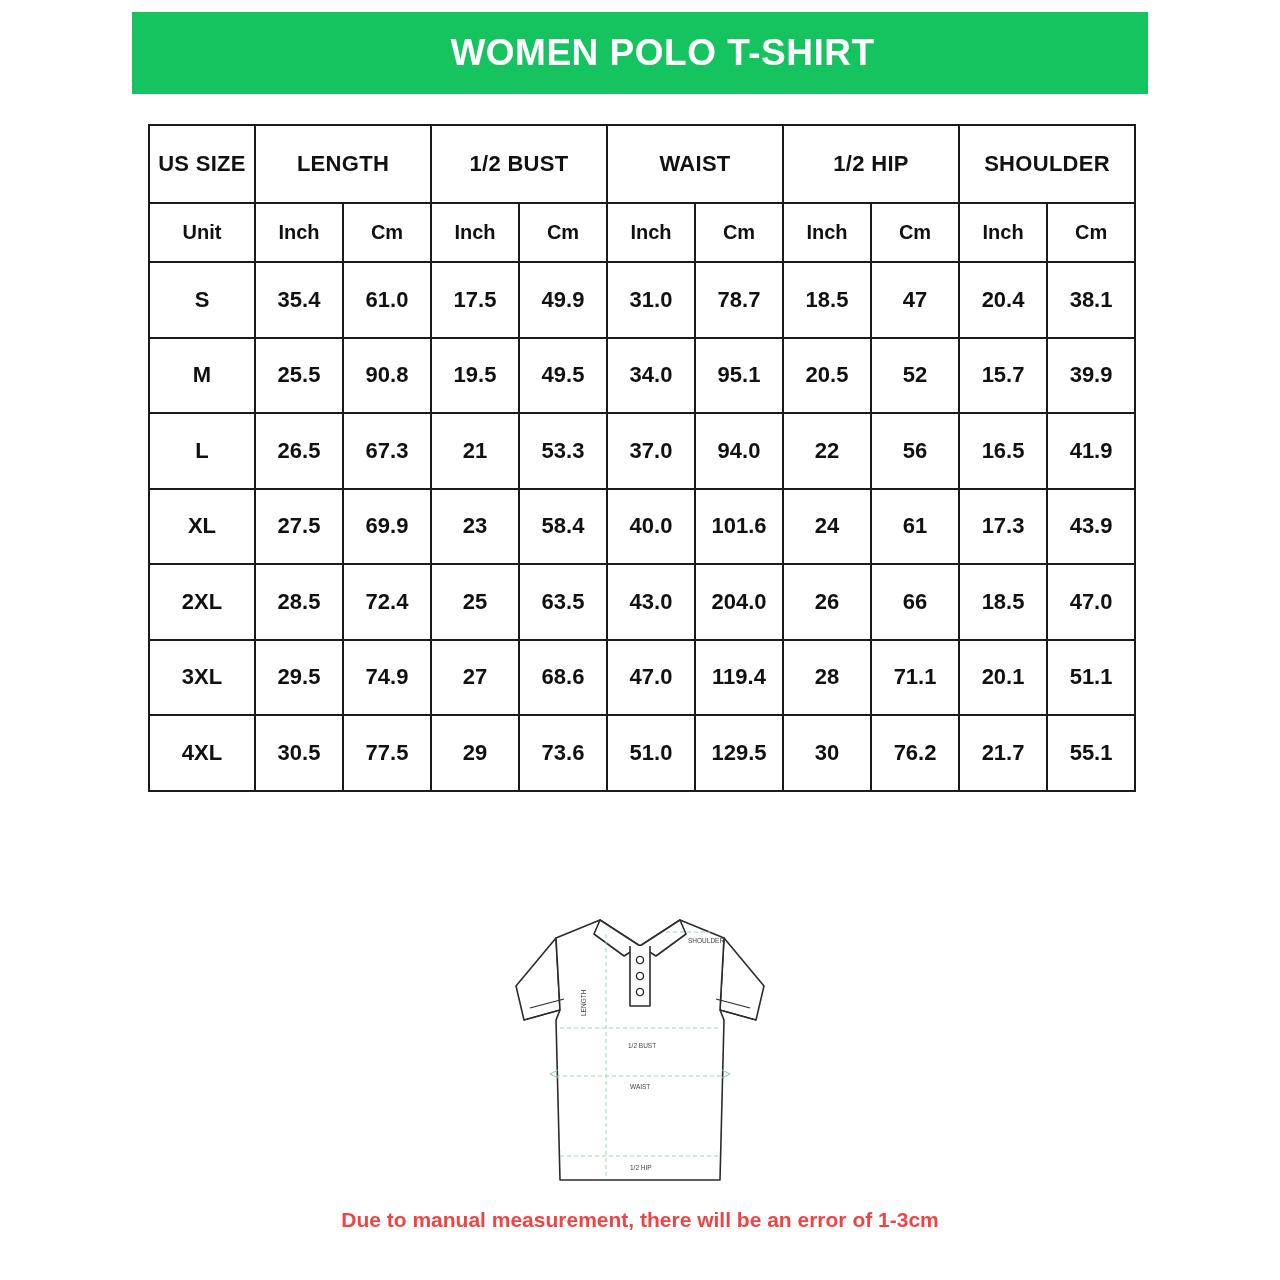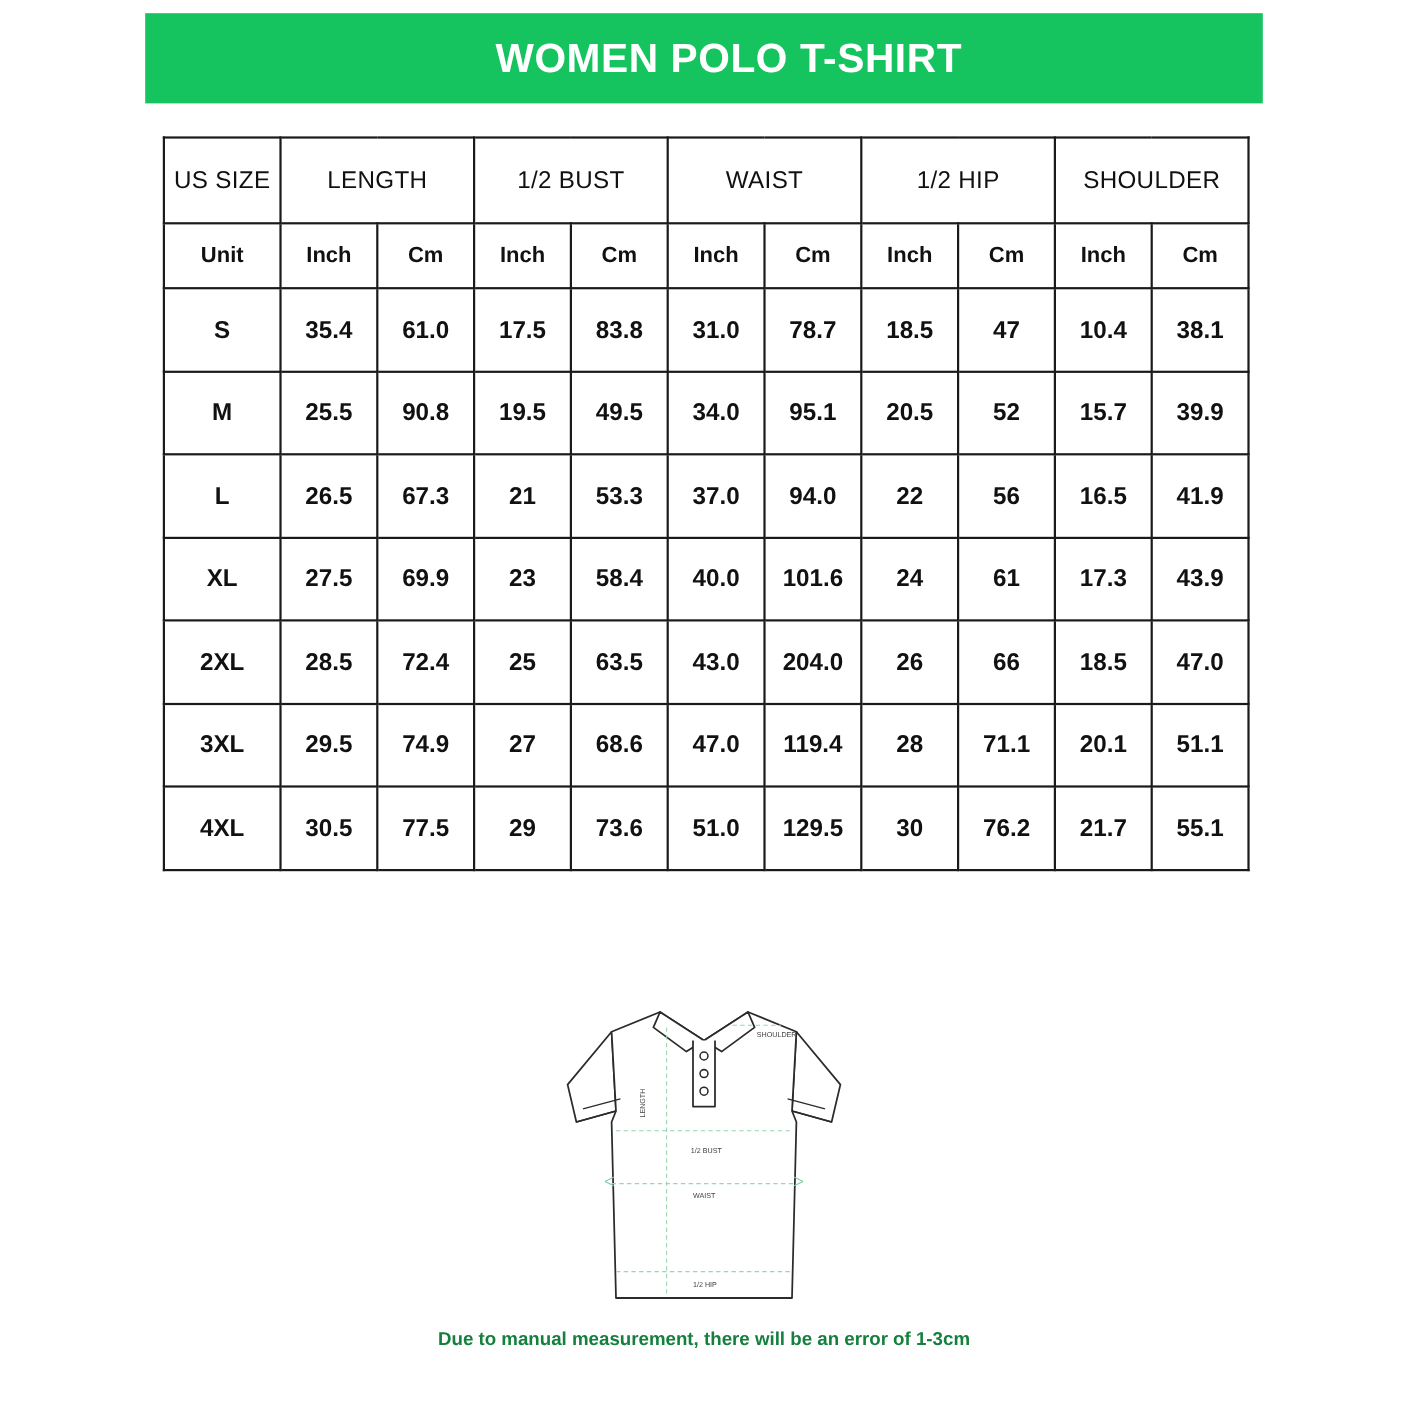--- a/index.html
+++ b/index.html
@@ -52,21 +52,21 @@
     color: #111111;
     background: #ffffff;
   }
   
   col.c-size   { width: 106px; }
   col.c-cell   { width: 88px; }
 
   tr.head-groups th {
     height: 78px;
     font-size: 22px;
-    font-weight: normal;
+    font-weight: bold;
     letter-spacing: 0.3px;
     text-align: center;
   }
   tr.head-units th {
     height: 59px;
     font-size: 20px;
     font-weight: bold;
   }
   tr.data-row td {
     height: 75.5px;
@@ -87,22 +87,22 @@
     left: 498px; top: 898px;
     width: 284px; height: 300px;
   }
   .shirt-area svg { display: block; }
   
   .note {
     position: absolute;
     left: 0; top: 1208px;
     width: 1280px;
     text-align: center;
-    color: #15803d;
-    font-size: 17px;
+    color: #ef4444;
+    font-size: 21px;
     font-weight: bold;
     font-family: "Liberation Sans", sans-serif;
   }
 </style>
 </head>
 <body>
 
 <div class="page">
 
   <div class="banner">
@@ -146,26 +146,26 @@
           <th>Inch</th>
           <th>Cm</th>
         </tr>
       </thead>
       <tbody>
         <tr class="data-row">
           <td class="size-label">S</td>
           <td class="val">35.4</td>
           <td class="val">61.0</td>
           <td class="val">17.5</td>
-          <td class="val">83.8</td>
+          <td class="val">49.9</td>
           <td class="val">31.0</td>
           <td class="val">78.7</td>
           <td class="val">18.5</td>
           <td class="val">47</td>
-          <td class="val">10.4</td>
+          <td class="val">20.4</td>
           <td class="val">38.1</td>
         </tr>
         <tr class="data-row">
           <td class="size-label">M</td>
           <td class="val">25.5</td>
           <td class="val">90.8</td>
           <td class="val">19.5</td>
           <td class="val">49.5</td>
           <td class="val">34.0</td>
           <td class="val">95.1</td>

